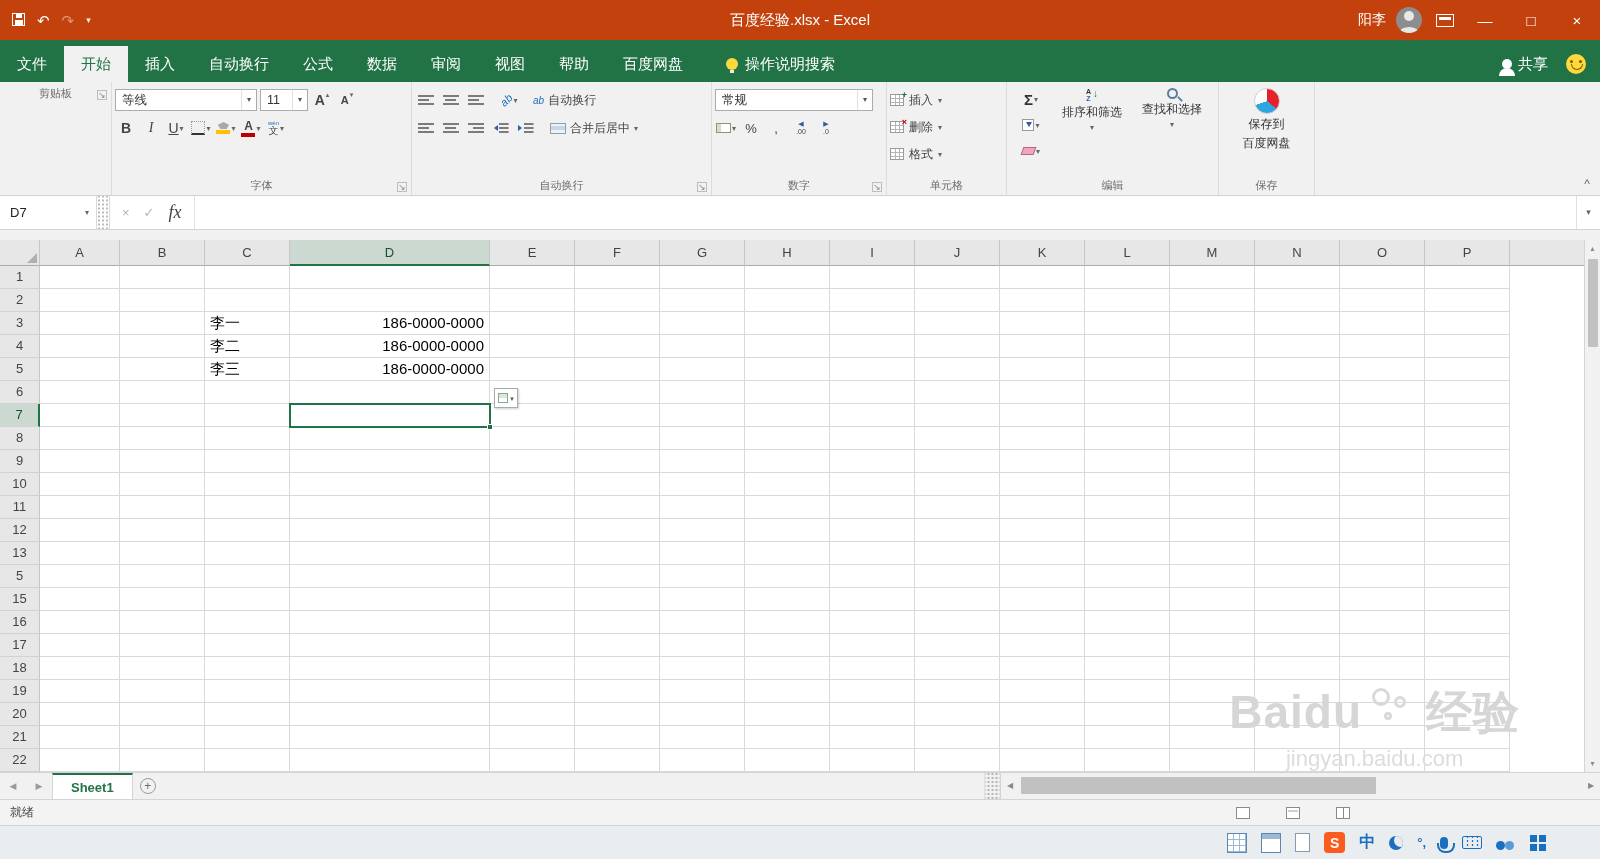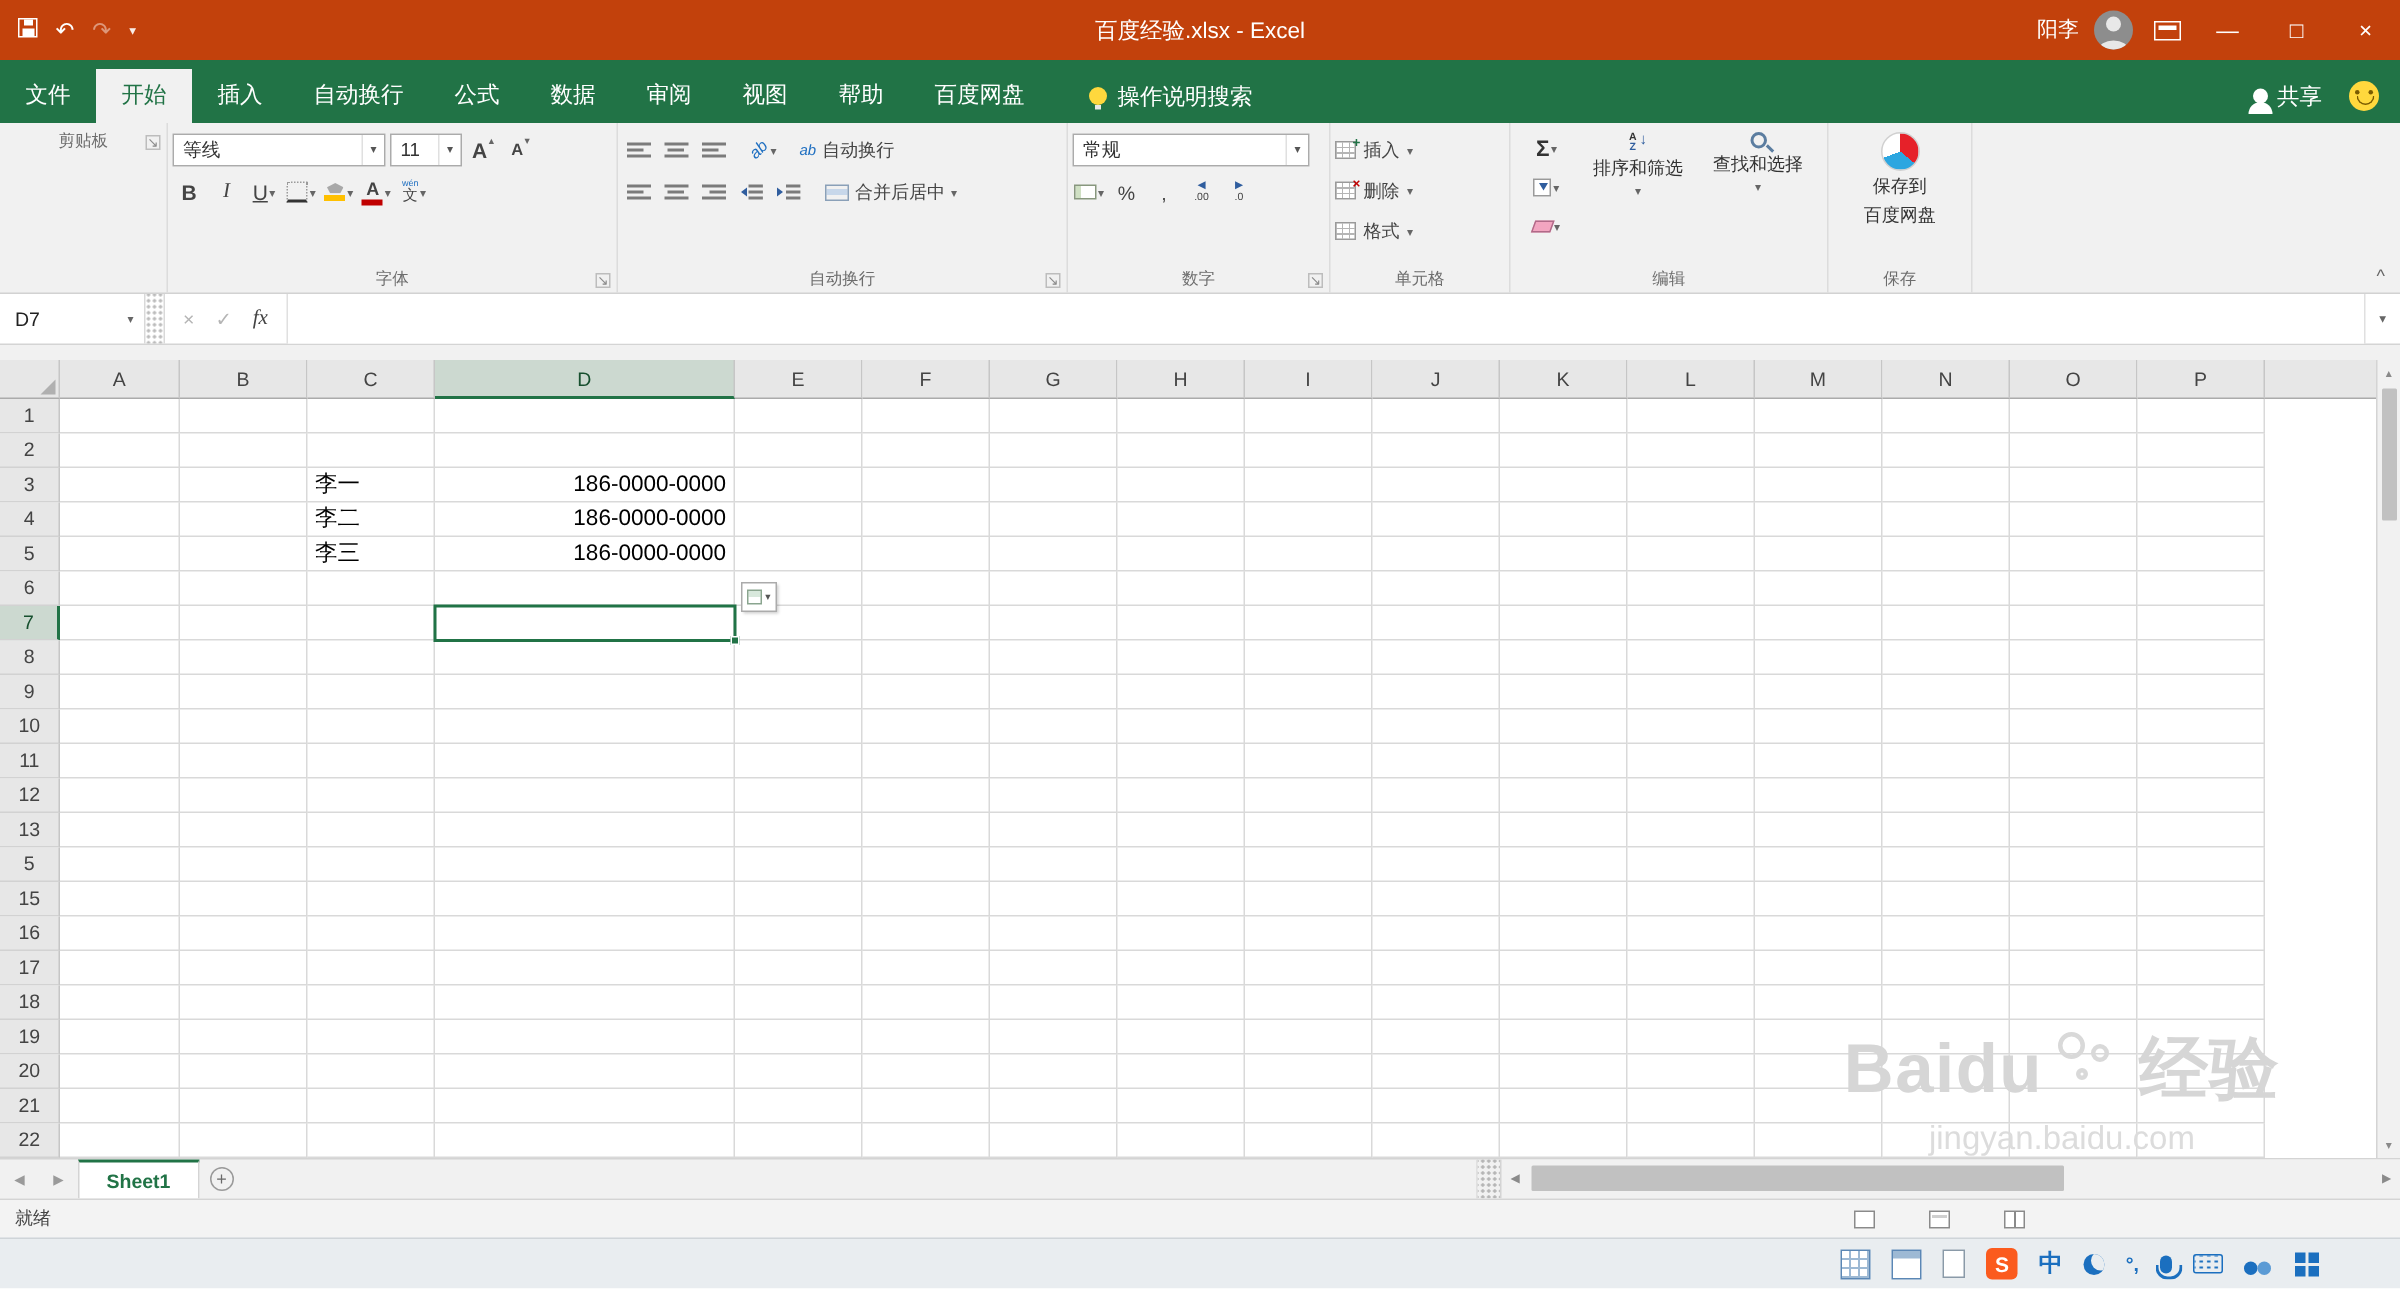--- a/index.html
+++ b/index.html
@@ -151,21 +151,21 @@
   .ic-netdisk{width:26px;height:26px;border-radius:50%;border:1px solid #d0d0d0;background:conic-gradient(#e62129 0 130deg,#2ca6e0 130deg 250deg,#ffffff 250deg 360deg)}
   .collapse-rib{position:absolute;right:10px;bottom:4px;font-size:12px;color:#666}
 
   
   .fbar{height:34px;background:#fff;border-bottom:1px solid #d4d4d4;display:flex;align-items:stretch;flex:0 0 auto}
   .namebox{width:96px;display:flex;align-items:center;font-size:13px;color:#222;padding-left:10px}
   .namebox .nb-dd{margin-left:auto;width:18px;text-align:center;font-size:8px;color:#666}
   .nb-split{width:14px;border-left:1px solid #d9d9d9;border-right:1px solid #d9d9d9;background:radial-gradient(#bbb 1px,transparent 1.2px) center/4px 4px}
   .fxbtns{display:flex;align-items:center;gap:14px;padding:0 12px;border-right:1px solid #e0e0e0}
   .fxbtns .dim{color:#b5b5b5;font-size:13px}
-  .fxlbl{font-style:italic;font-family:"Liberation Serif","DejaVu Serif",serif;font-size:14px;color:#444}
+  .fxlbl{font-style:italic;font-family:"Liberation Serif","DejaVu Serif",serif;font-size:18px;color:#444}
   .finput{flex:1;background:#fff}
   .fexpand{width:24px;display:flex;align-items:center;justify-content:center;font-size:9px;color:#666;border-left:1px solid #e0e0e0}
   .gapstrip{height:10px;background:#f1f1f1;flex:0 0 auto}
 
   
   .gridarea{height:532px;position:relative;background:#fff;flex:0 0 auto}
   .sheet{position:absolute;left:0;top:0;bottom:0;right:16px;overflow:hidden}
   .hrow{display:flex;height:26px}
   .corner{width:40px;flex:0 0 40px;background:#e7e7e7;border-right:1px solid #c6c6c6;border-bottom:1px solid #ababab;position:relative}
   .corner::after{content:"";position:absolute;right:2px;bottom:2px;border-style:solid;border-width:0 0 10px 10px;border-color:transparent transparent #b0b0b0 transparent}

